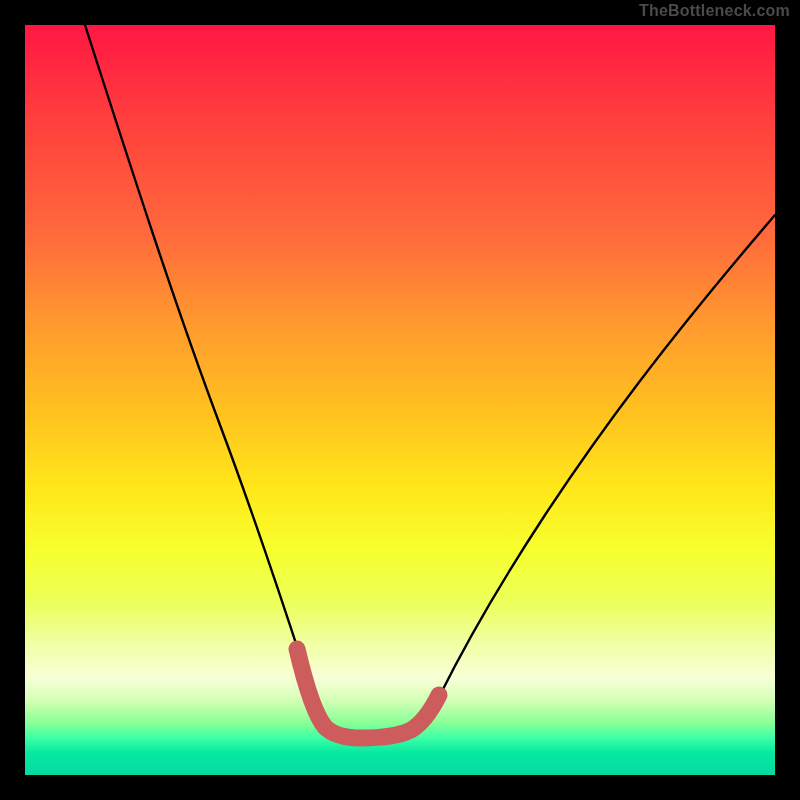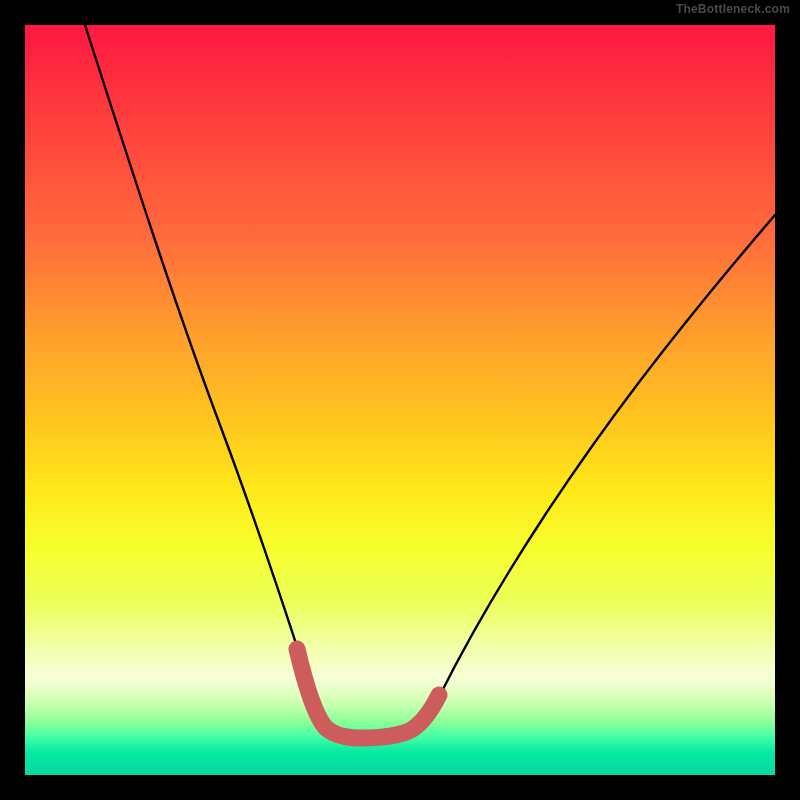--- a/index.html
+++ b/index.html
@@ -50,21 +50,21 @@
     top: 0;
     width: 750px;
     height: 750px;
     overflow: visible;
   }
   .watermark {
     position: absolute;
     top: 2px;
     right: 10px;
     color: #4a4a4a;
-    font-size: 12px;
+    font-size: 16px;
     font-weight: 600;
     letter-spacing: 0.2px;
     user-select: none;
   }
 </style>
 </head>
 <body>
 
 <div class="frame">
   <div class="plot">

